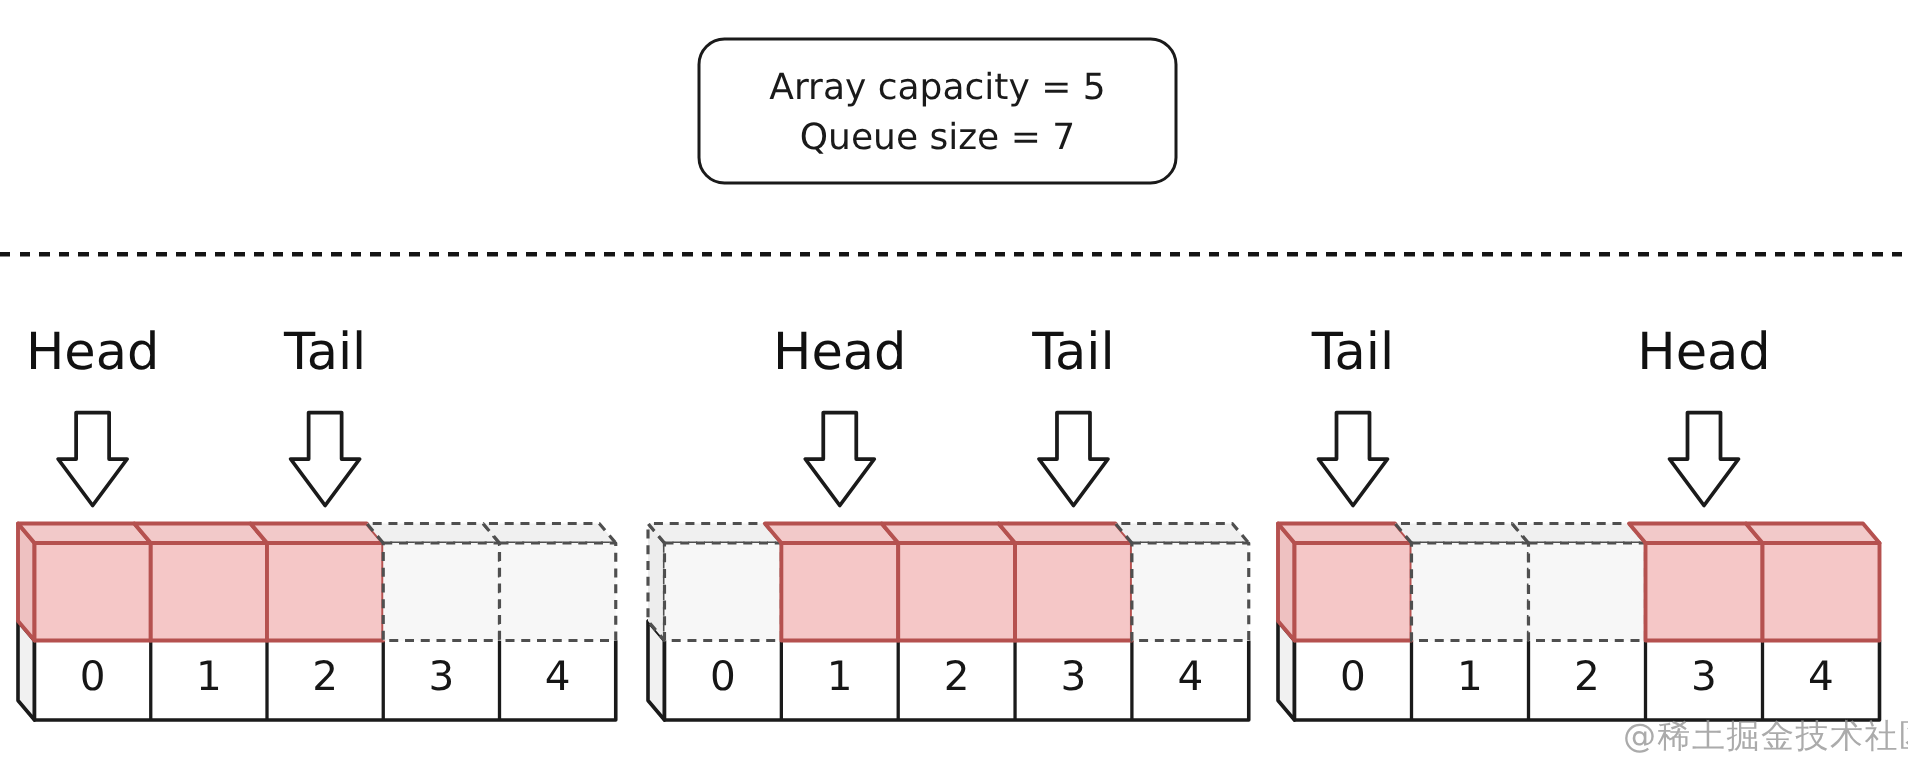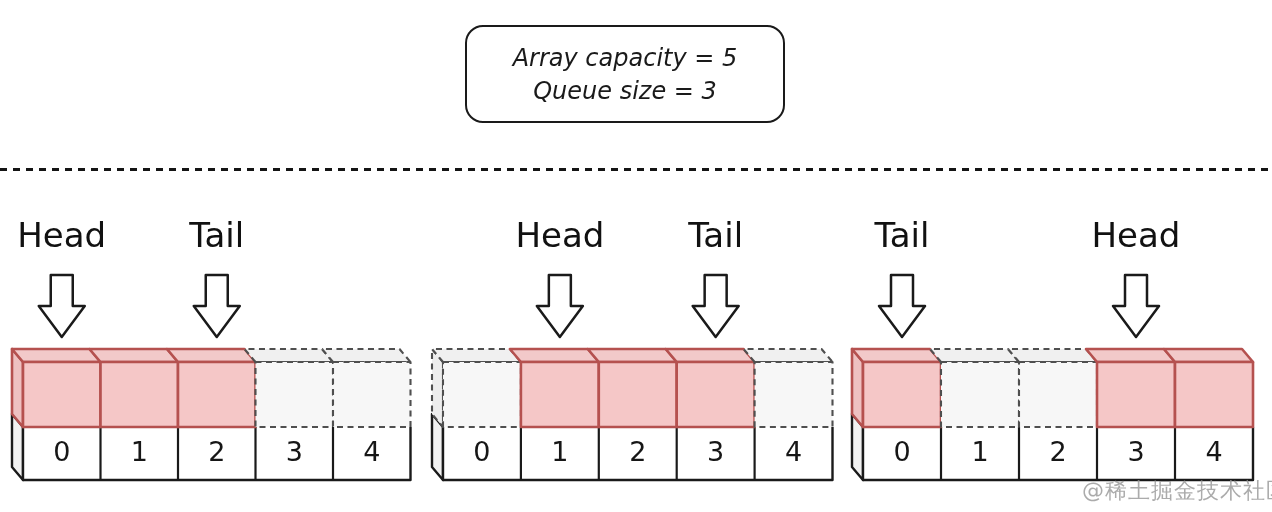--- a/index.html
+++ b/index.html
@@ -6,21 +6,21 @@
   .page{
     position:relative;width:1272px;height:512px;overflow:hidden;background:#ffffff;
     font-family:"DejaVu Sans","Liberation Sans",sans-serif;color:#1a1a1a;
   }
   .title-box{
     position:absolute;left:465px;top:25px;width:320px;height:98px;
     border:2.6px solid #1a1a1a;border-radius:18px;background:#ffffff;
     display:flex;flex-direction:column;align-items:center;justify-content:center;
     gap:3px;box-sizing:border-box;
   }
-  .title-line{font-size:24px;line-height:30px;white-space:nowrap;font-style:italic;}
+  .title-line{font-size:24px;line-height:30px;white-space:nowrap;}
   .divider{
     position:absolute;left:0;top:168px;width:1272px;height:3.4px;
     background:repeating-linear-gradient(90deg,#141414 0 7px,transparent 7px 13px);
   }
   .canvas{position:absolute;left:0;top:0;width:1272px;height:512px;z-index:1;}
   .ptr-label{
     position:absolute;transform:translateX(-50%);font-size:34px;line-height:30px;
     color:#111111;white-space:nowrap;z-index:2;
   }
   .idx{
@@ -31,21 +31,21 @@
     letter-spacing:1px;color:rgba(150,150,150,0.8);white-space:nowrap;
   }
 </style>
 </head>
 <body>
 
 <div class="page">
 
   <div class="title-box">
     <div class="title-line">Array capacity = 5</div>
-    <div class="title-line">Queue size = 3</div>
+    <div class="title-line">Queue size = 7</div>
   </div>
 
   <div class="divider"></div>
 
   <svg class="canvas" id="canvas" viewBox="0 0 1272 512">
       <g>
         <polygon points="23,427 12,414 12,467 23,480" fill="#f1f1f1" stroke="#1a1a1a" stroke-width="2.4" stroke-linejoin="round"></polygon>
         <rect x="23" y="427" width="387.5" height="53" fill="#ffffff"></rect>
         <path d="M 23 427 L 23 480 L 410.5 480 L 410.5 427" fill="none" stroke="#1a1a1a" stroke-width="2.4" stroke-linejoin="round"></path>
         <line x1="100.5" y1="427" x2="100.5" y2="480" stroke="#1a1a1a" stroke-width="2.2"></line>

